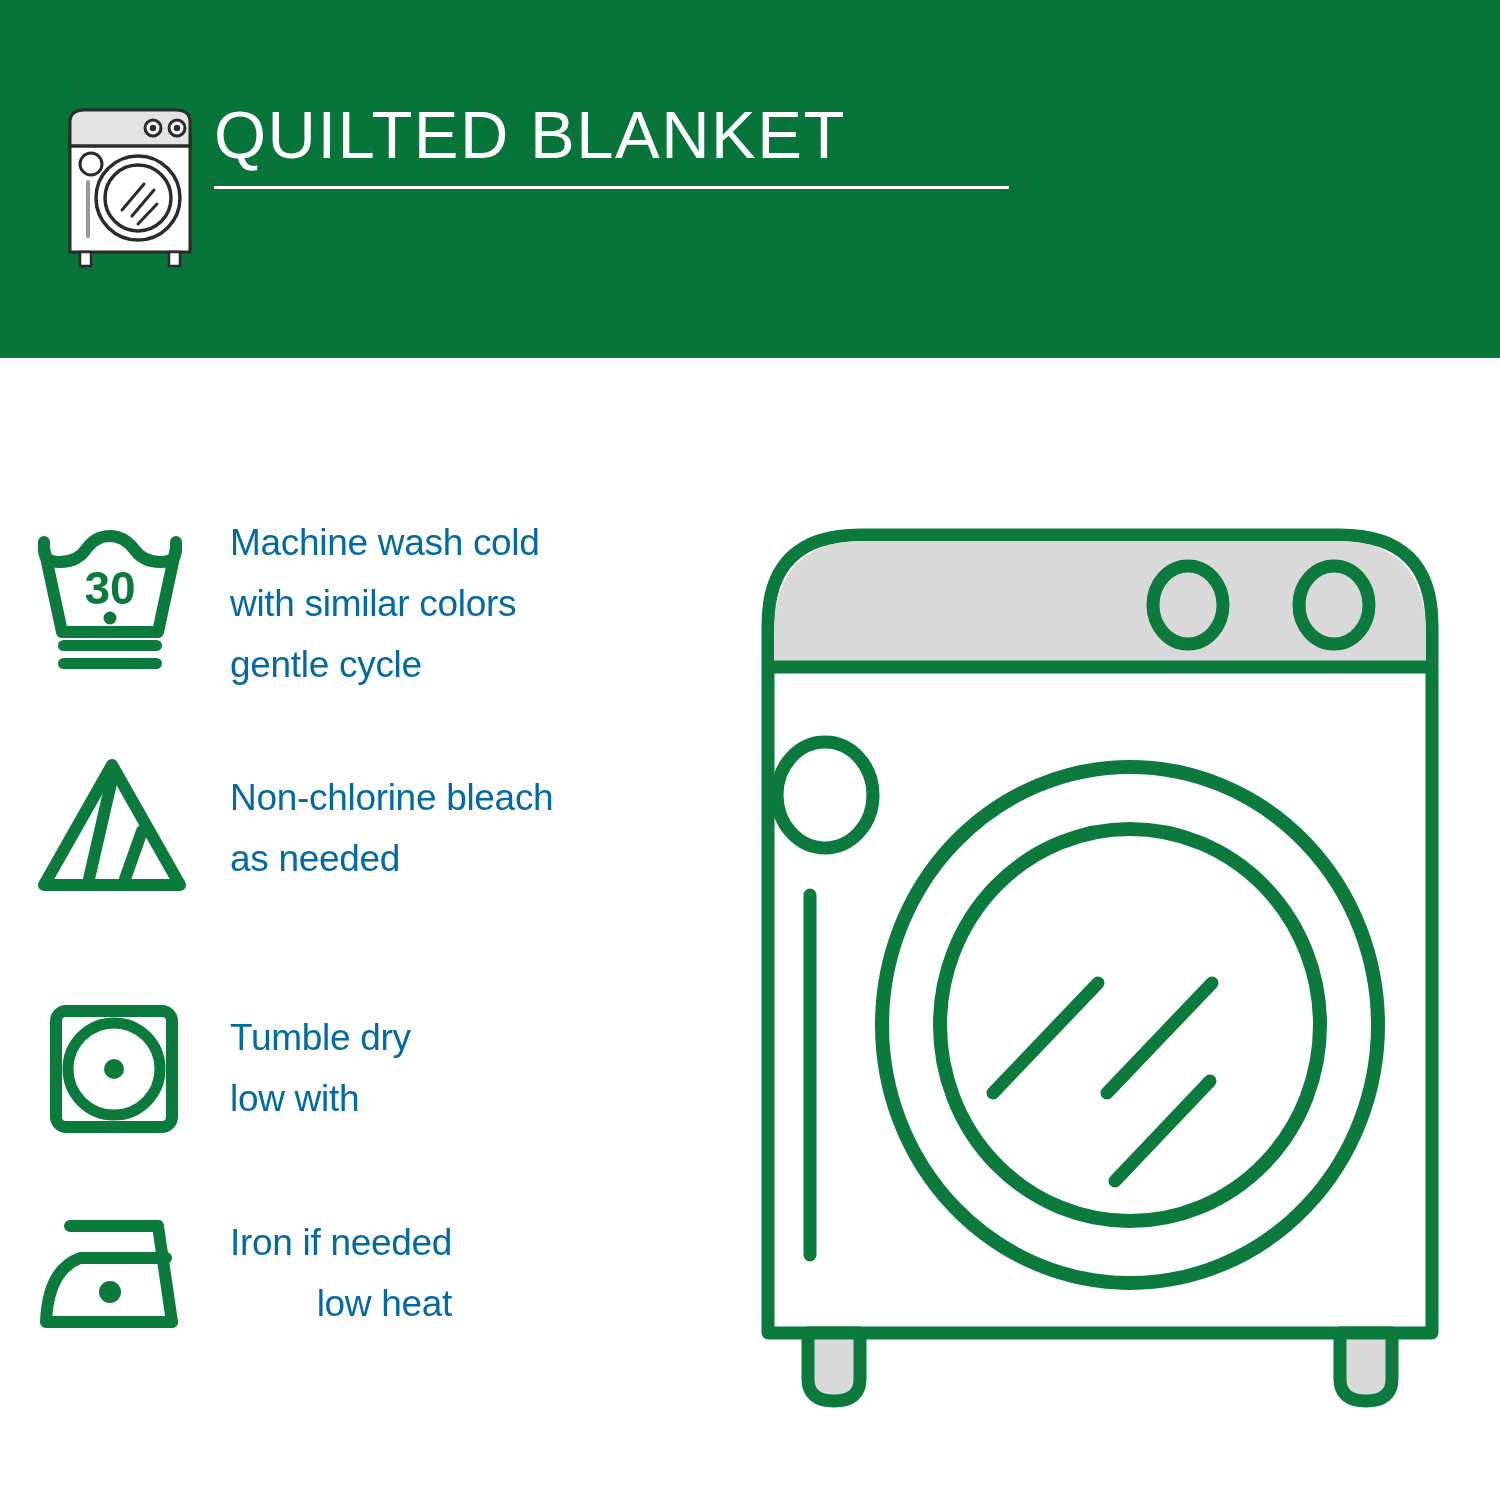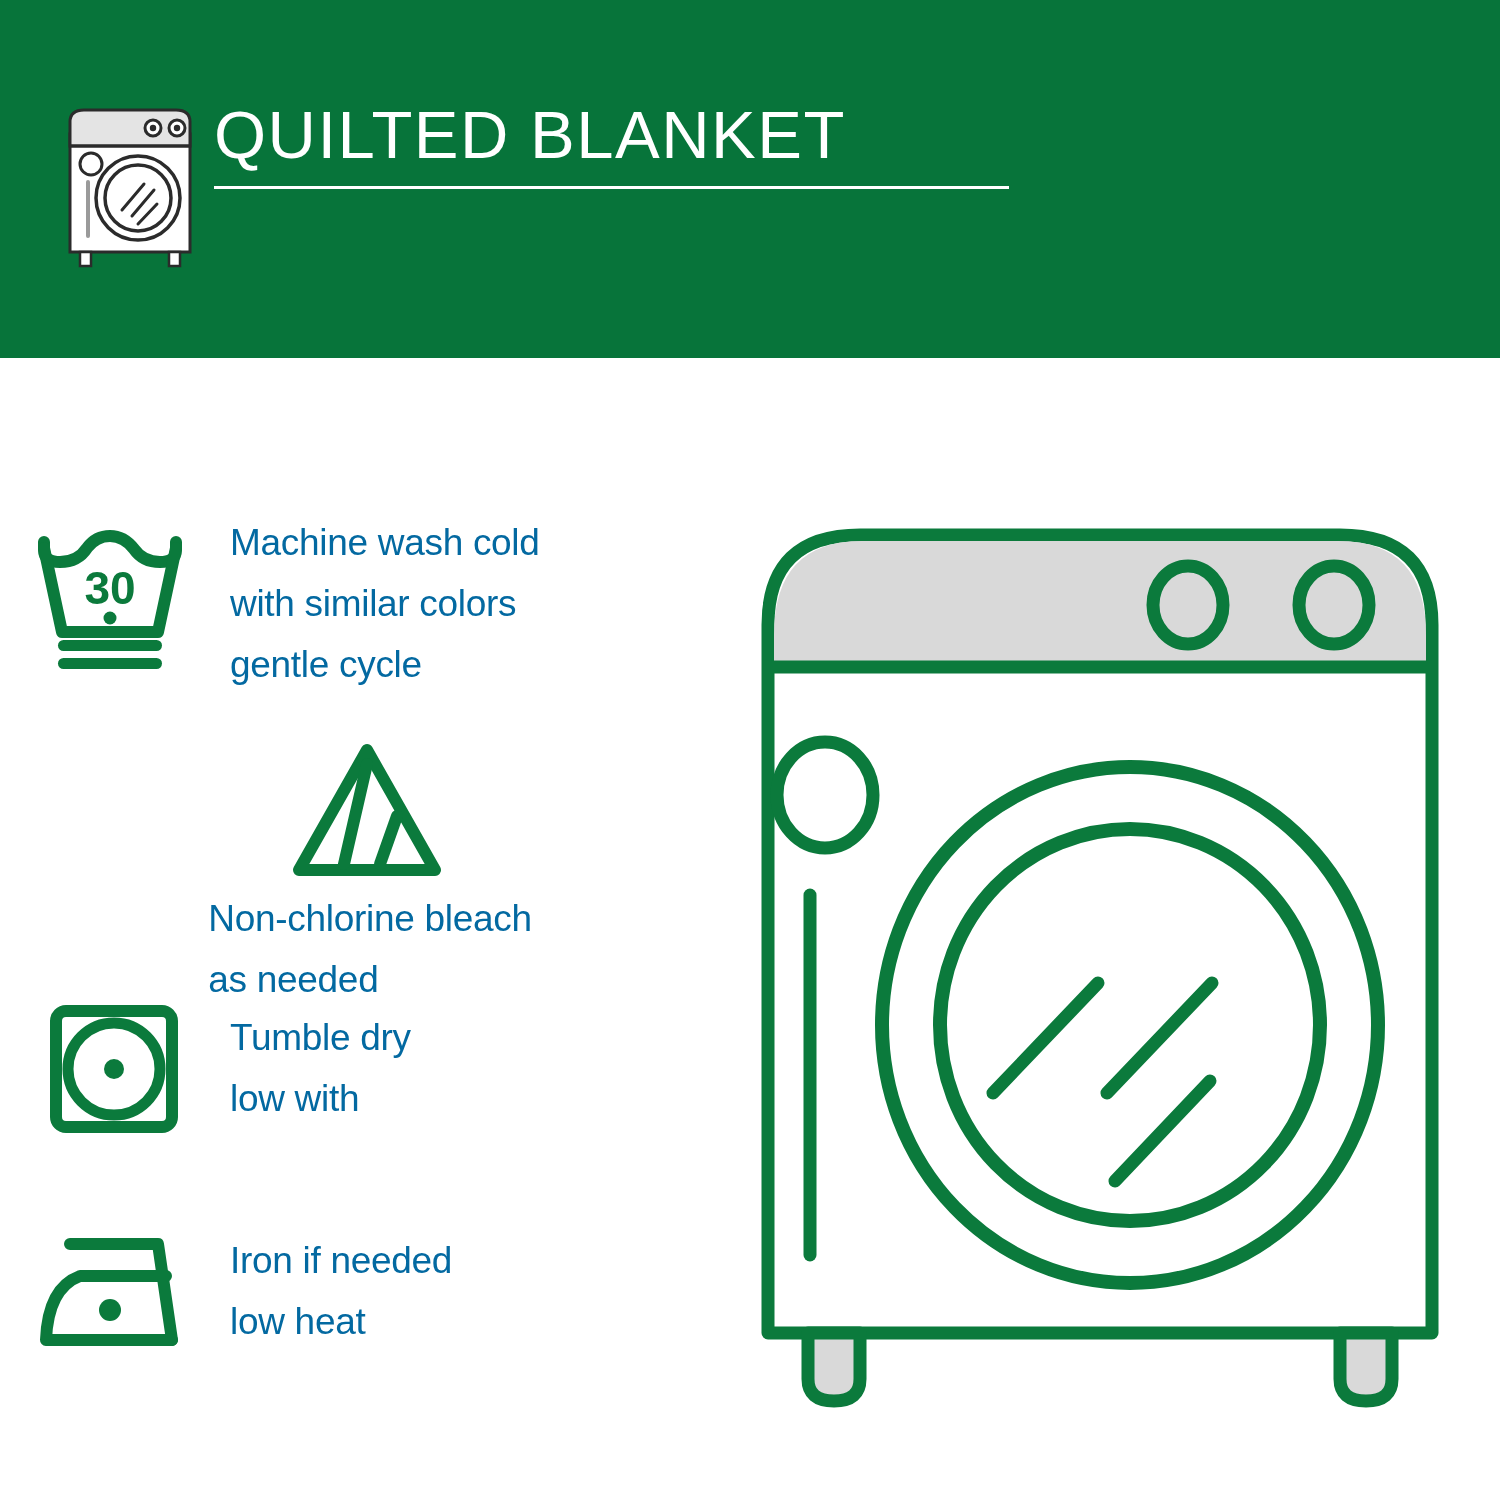--- a/index.html
+++ b/index.html
@@ -94,23 +94,23 @@
     font-size: 37px;
     line-height: 61px;
     color: #0369a1;
     font-weight: 400;
     letter-spacing: -0.3px;
     white-space: pre-line;
   }
 
   
   #row-wash   { top: 150px; height: 190px; }
-  #row-bleach { top: 380px; height: 180px; flex-direction: column; }
+  #row-bleach { top: 380px; height: 180px; }
   #row-dry    { top: 620px; height: 180px; }
-  #row-iron   { top: 848px; height: 170px; }
+  #row-iron   { top: 830px; height: 170px; text-align: right; }
 
   
   #machine-illustration {
     position: absolute;
     left: 740px;
     top: 495px;
     width: 720px;
     height: 920px;
   }
 </style>

